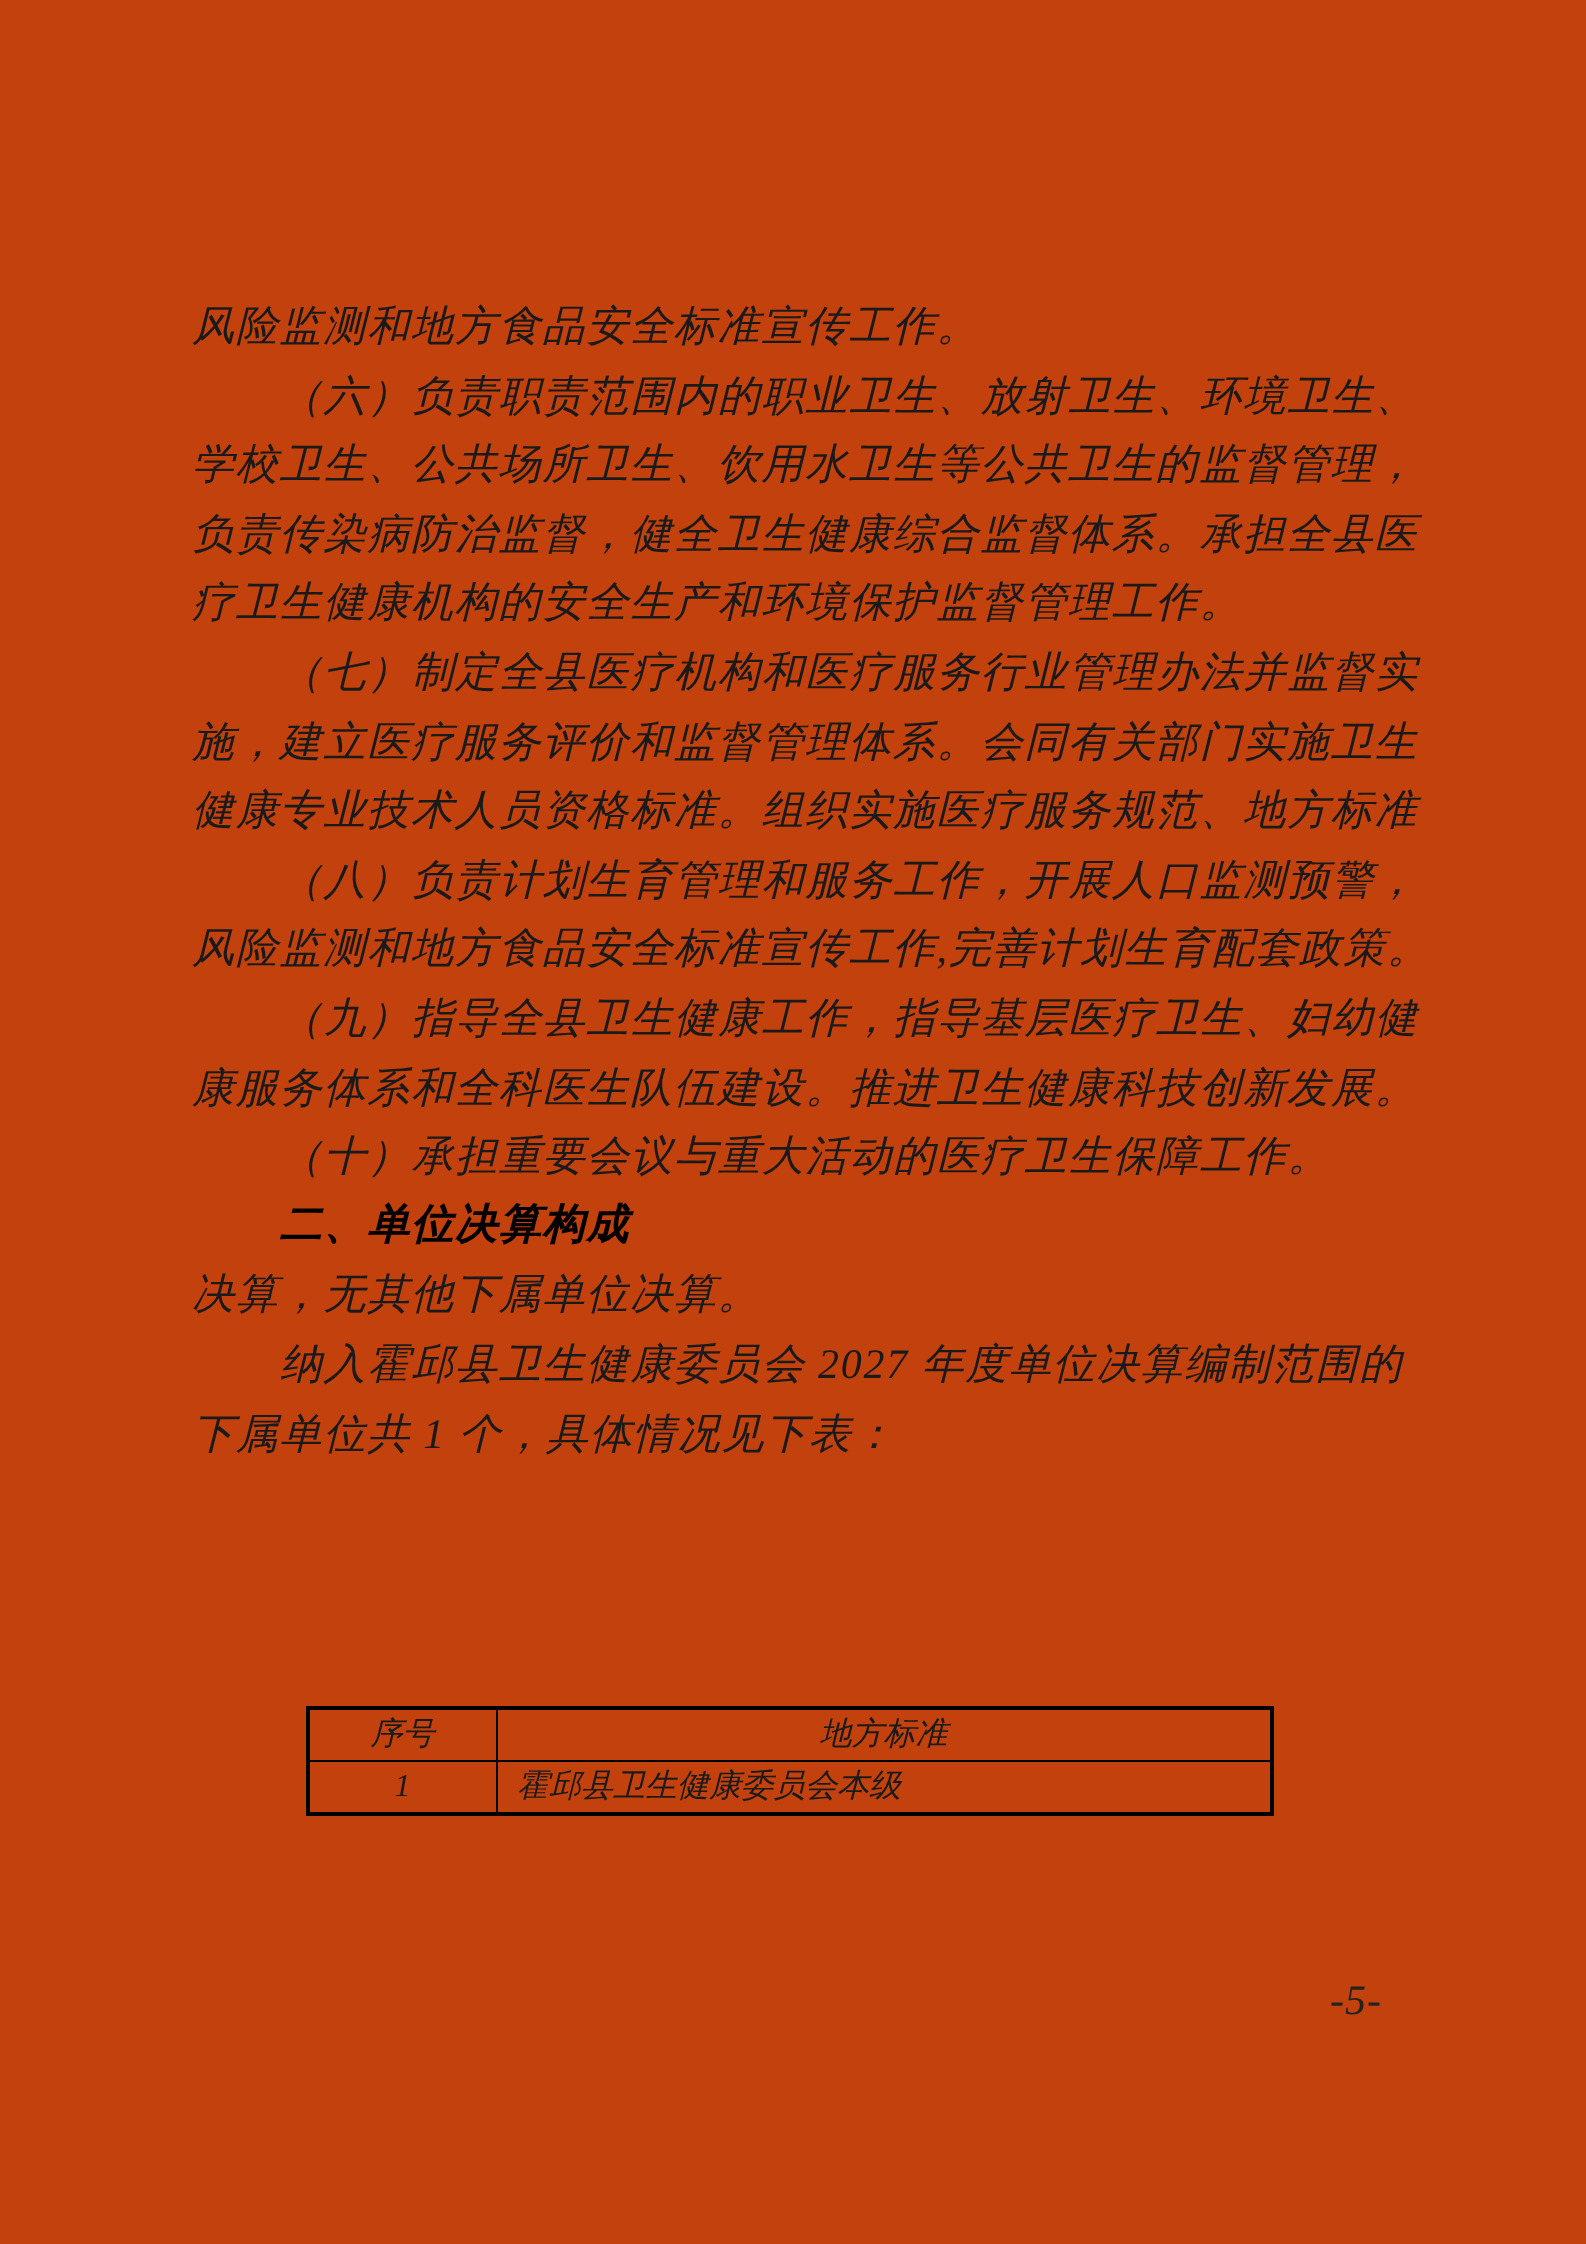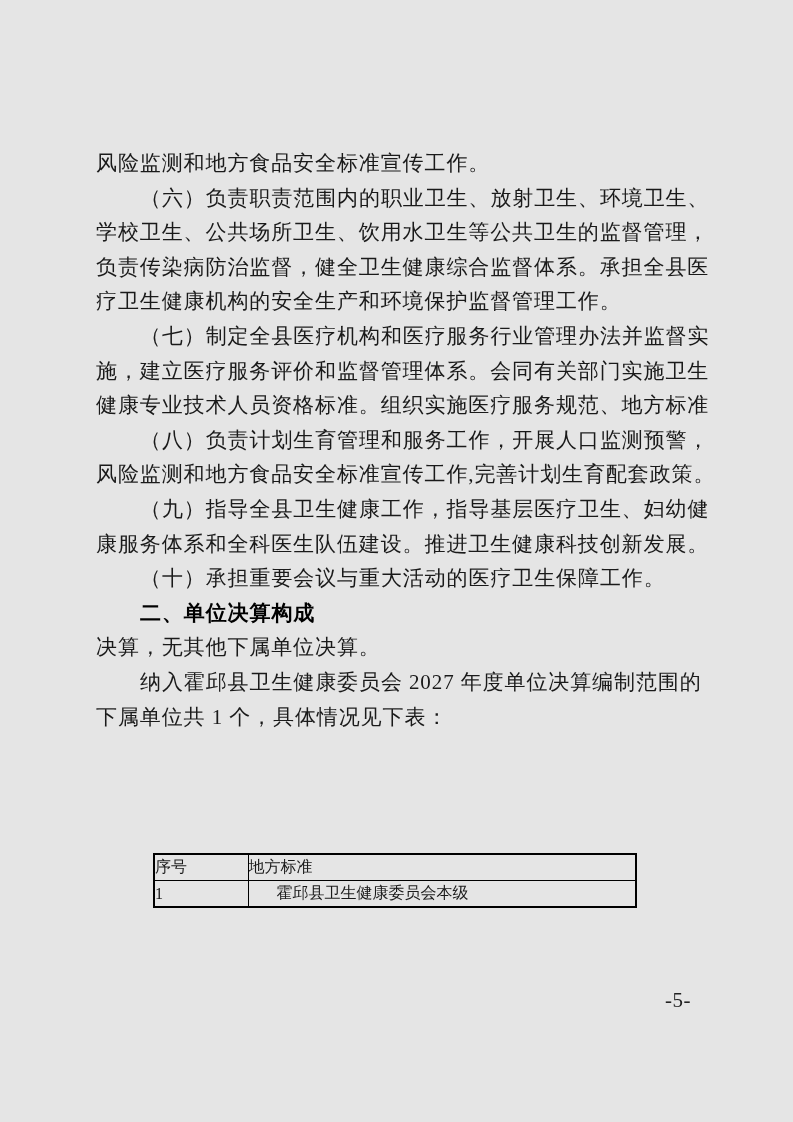--- a/index.html
+++ b/index.html
@@ -4,24 +4,25 @@
 <style>
   html, body {
     margin: 0;
     padding: 0;
     background: #ffffff;
   }
   .page {
     position: relative;
     width: 793px;
     height: 1122px;
-    background: #e5e5e5;
+    background: #c2410c;
     overflow: hidden;
     font-family: "Liberation Serif", "DejaVu Serif", serif;
     color: #1a1a1a;
+    font-style: italic;
   }
   .body-text {
     position: absolute;
     left: 96px;
     top: 146px;
     width: 616px;
     font-size: 21px;
     line-height: 34.6px;
     letter-spacing: 0.9px;
     color: #1a1a1a;
@@ -46,28 +47,28 @@
     border: 2px solid #000000;
     font-size: 16px;
     color: #1a1a1a;
     table-layout: fixed;
   }
   table.doc-table th,
   table.doc-table td {
     border: 1px solid #000000;
     height: 25px;
     font-weight: normal;
-    text-align: left;
+    text-align: center;
     padding: 0;
     overflow: hidden;
     white-space: nowrap;
   }
   table.doc-table td.cell-name {
     text-align: left;
-    padding-left: 28px;
+    padding-left: 10px;
   }
   .col-index { width: 94px; }
   .page-number {
     position: absolute;
     top: 988px;
     left: 655px;
     width: 46px;
     text-align: center;
     font-size: 21px;
     letter-spacing: 0.5px;

